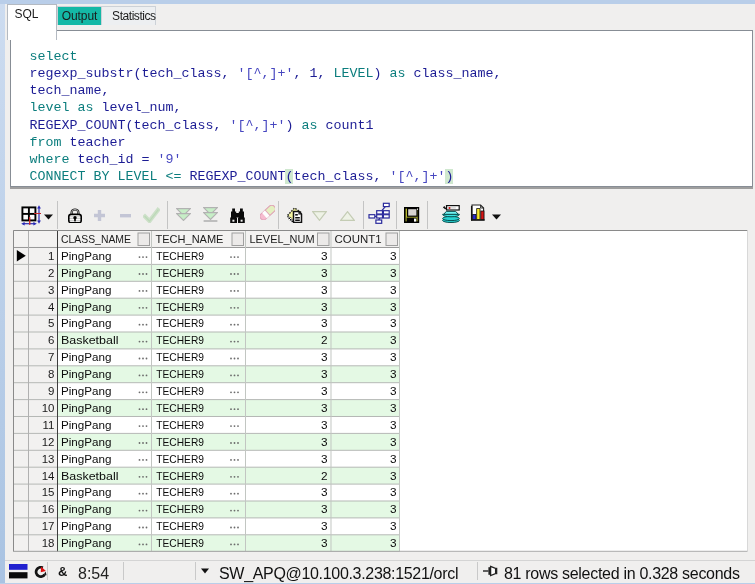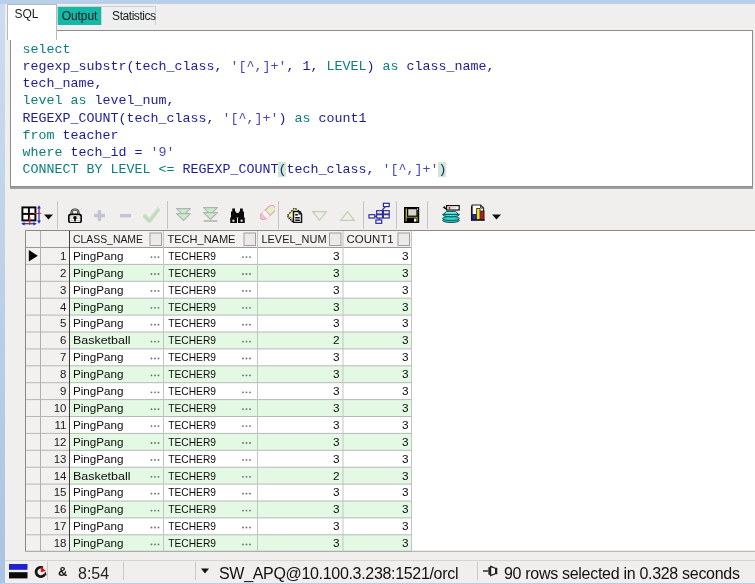--- a/index.html
+++ b/index.html
@@ -1,20 +1,20 @@
 <!DOCTYPE html>
 <html><head><meta charset="utf-8">
 <style>
 html,body{margin:0;padding:0}
 body{width:755px;height:584px;position:relative;overflow:hidden;background:#f0efee;
  font-family:"Liberation Sans",sans-serif}
 .st{position:absolute;font-size:16px;font-family:"Liberation Sans",sans-serif;white-space:pre}
 #edit{position:absolute;left:9.5px;top:30px;width:743px;height:156.5px;background:#fff;
  border:1px solid #878d95;box-sizing:border-box}
-#edit pre{margin:9px;padding:0.8px 0 0 3px;font-family:"Liberation Mono",monospace;
+#edit pre{margin:16px;padding:0.8px 0 0 3px;font-family:"Liberation Mono",monospace;
  font-size:13.34px;line-height:17.2px;letter-spacing:0}
 #edit .k{color:#0b7d7d}
 #edit .i{color:#1c1c94}
 #edit .s{color:#4747c0}
 #edit .h{color:#1c1c94;background:#cfe8cf}
 </style></head>
 <body>
 <div style="position:absolute;left:0;top:0;width:755px;height:3.5px;background:#b9cee9"></div>
 <div style="position:absolute;left:0;top:3.5px;width:4.5px;height:580.5px;background:linear-gradient(#cddcf0,#a9c3e2)"></div>
 <div style="position:absolute;left:0;top:582.5px;width:755px;height:1.5px;background:#b9cee9"></div>
@@ -164,21 +164,21 @@
     <path d="M11.6 1 v3 h3" fill="none" stroke="#222" stroke-width="0.9"></path>
     <line x1="2.6" y1="2" x2="2.6" y2="16.6" stroke="#111" stroke-width="1.3"></line>
     <line x1="2" y1="16" x2="15.8" y2="16" stroke="#111" stroke-width="1.3"></line>
     <rect x="3.7" y="10.4" width="3.3" height="5" fill="#2929d6" stroke="#111" stroke-width="0.8"></rect>
     <rect x="7.7" y="4.6" width="3.3" height="10.8" fill="#f8e82a" stroke="#111" stroke-width="0.8"></rect>
     <rect x="11.8" y="7" width="3.2" height="8.4" fill="#d61414" stroke="#111" stroke-width="0.8"></rect>
   </svg>
 <svg style="position:absolute;left:491.5px;top:213.5px" width="9" height="6" viewBox="0 0 9 6">
     <polygon points="0,0.5 9,0.5 4.5,5.5" fill="#111"></polygon>
   </svg>
-<div style="position:absolute;left:25px;top:230px;width:636px;height:321.8px"><svg width="735" height="321.8" viewBox="0 0 735 321.8" font-family="Liberation Sans, sans-serif">
+<div style="position:absolute;left:13px;top:230px;width:636px;height:321.8px"><svg width="735" height="321.8" viewBox="0 0 735 321.8" font-family="Liberation Sans, sans-serif">
       <rect x="0" y="0" width="735" height="321.8" fill="#ffffff"></rect>
       <rect x="0.5" y="0.5" width="386.0" height="17.0" fill="#f3f2f1"></rect>
       <rect x="0.5" y="17.5" width="44.0" height="304.2" fill="#f2f1f0"></rect>
       <rect x="44.5" y="34.4" width="342.0" height="16.9" fill="#e4f9e4"></rect>
       <rect x="44.5" y="68.2" width="342.0" height="16.9" fill="#e4f9e4"></rect>
       <rect x="44.5" y="102.0" width="342.0" height="16.9" fill="#e4f9e4"></rect>
       <rect x="44.5" y="135.8" width="342.0" height="16.9" fill="#e4f9e4"></rect>
       <rect x="44.5" y="169.6" width="342.0" height="16.9" fill="#e4f9e4"></rect>
       <rect x="44.5" y="203.4" width="342.0" height="16.9" fill="#e4f9e4"></rect>
       <rect x="44.5" y="237.2" width="342.0" height="16.9" fill="#e4f9e4"></rect>
@@ -442,12 +442,12 @@
 <svg style="position:absolute;left:201px;top:568px" width="8" height="6" viewBox="0 0 8 6">
     <polygon points="0,0.5 8,0.5 4,5.5" fill="#111"></polygon>
   </svg>
 <div class="st" style="left:219px;top:564.5px;color:#111;letter-spacing:-0.32px">SW_APQ@10.100.3.238:1521/orcl</div>
 <svg style="position:absolute;left:483px;top:565px" width="15" height="12" viewBox="0 0 15 12">
     <line x1="0" y1="6" x2="5.5" y2="6" stroke="#222" stroke-width="1.4"></line>
     <rect x="5.4" y="2.2" width="1.7" height="7.6" fill="#222"></rect>
     <path d="M7.6 1.4 L12.6 3.5 V8.5 L7.6 10.6 z" fill="#fff" stroke="#222" stroke-width="1.3"></path>
     <line x1="13.6" y1="2.8" x2="13.6" y2="9.2" stroke="#222" stroke-width="1.4"></line>
   </svg>
-<div class="st" style="left:504px;top:564.5px;color:#111;letter-spacing:-0.3px">90 rows selected in 0.328 seconds</div>
+<div class="st" style="left:504px;top:564.5px;color:#111;letter-spacing:-0.3px">81 rows selected in 0.328 seconds</div>
 </body></html>

